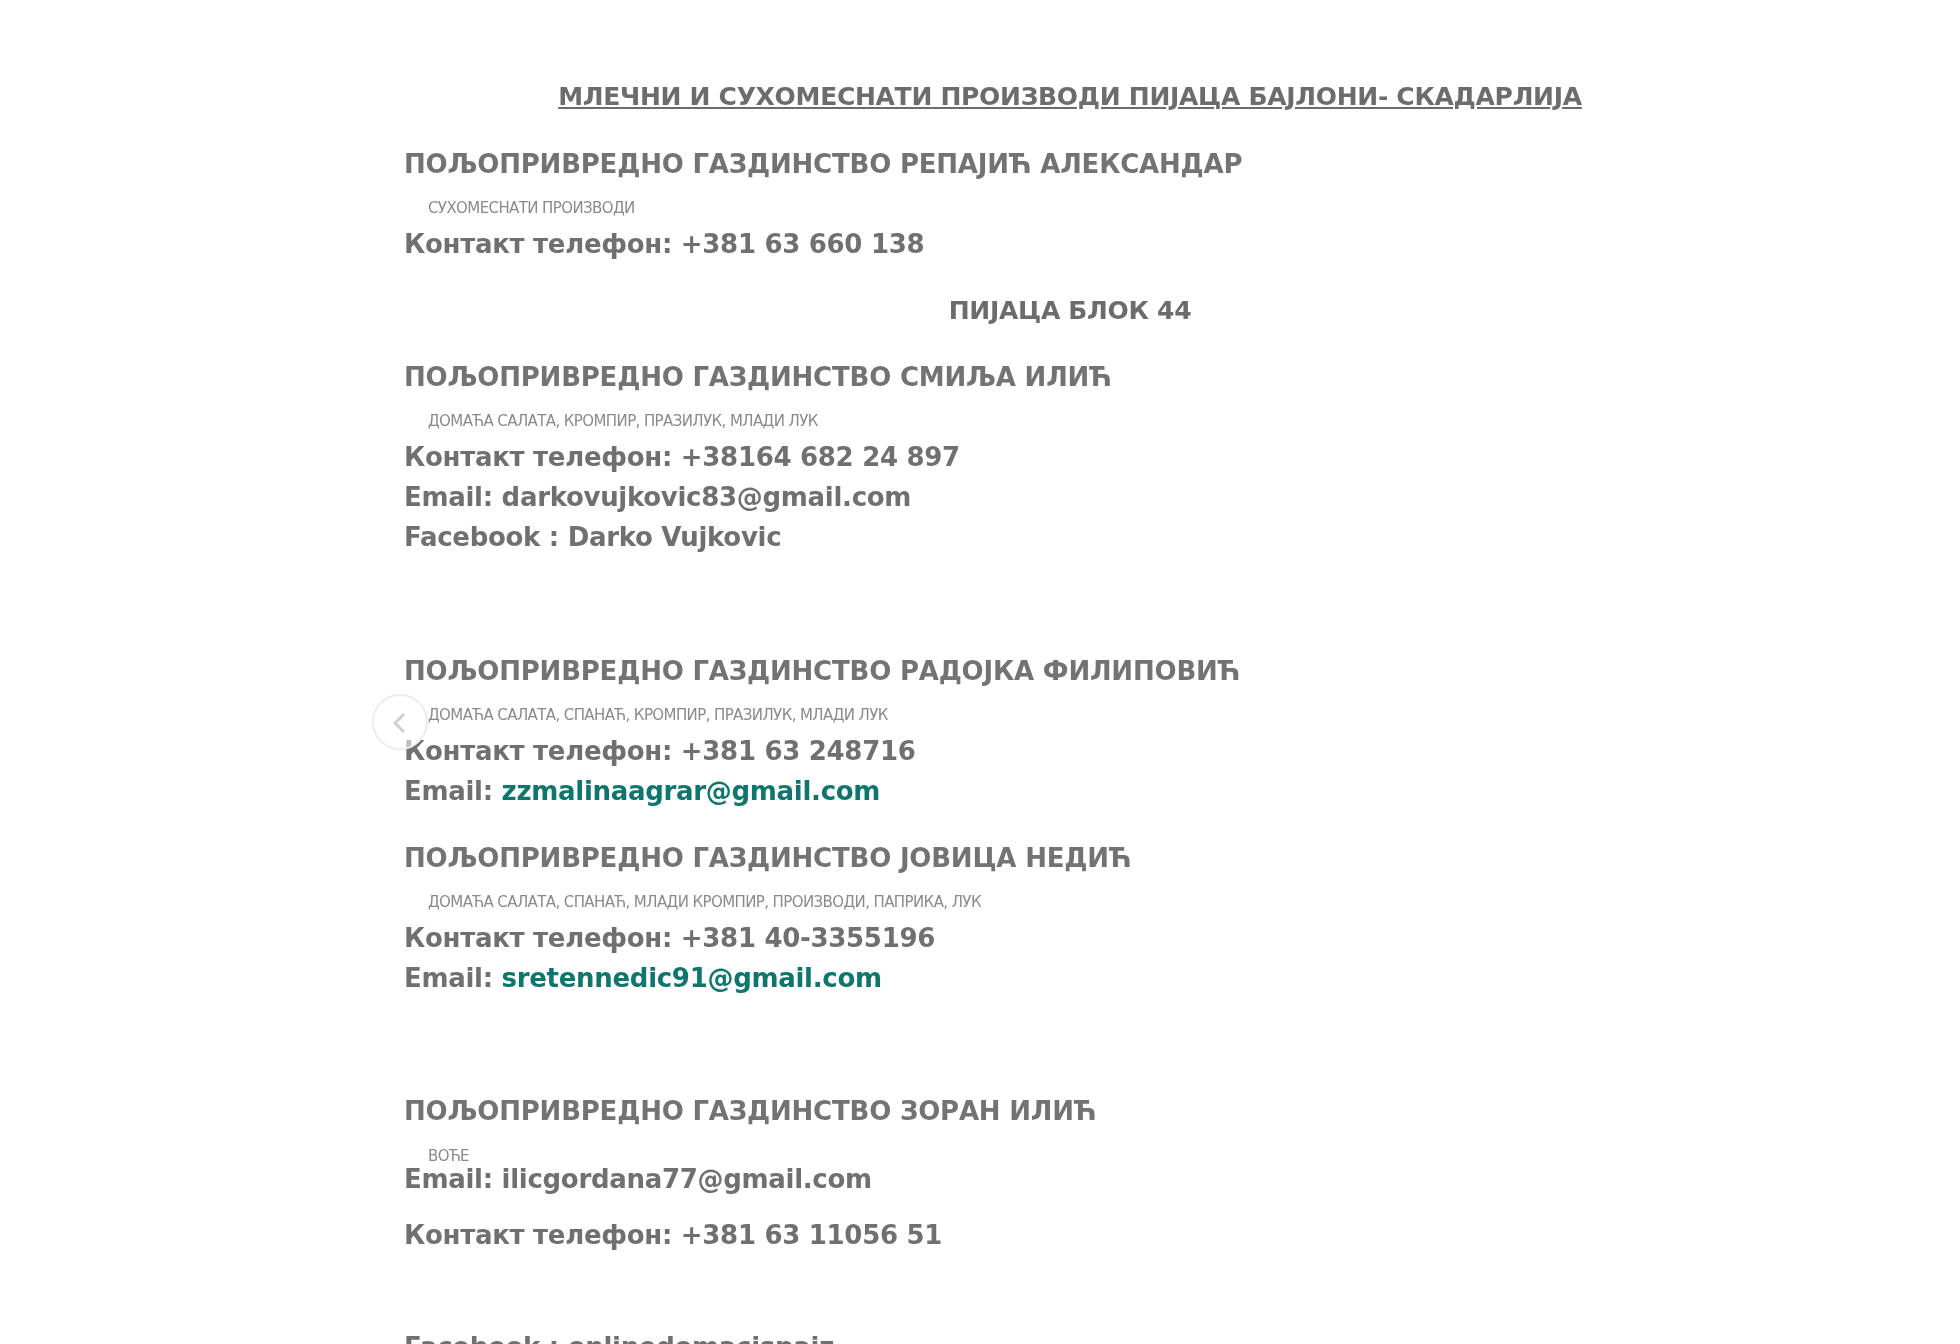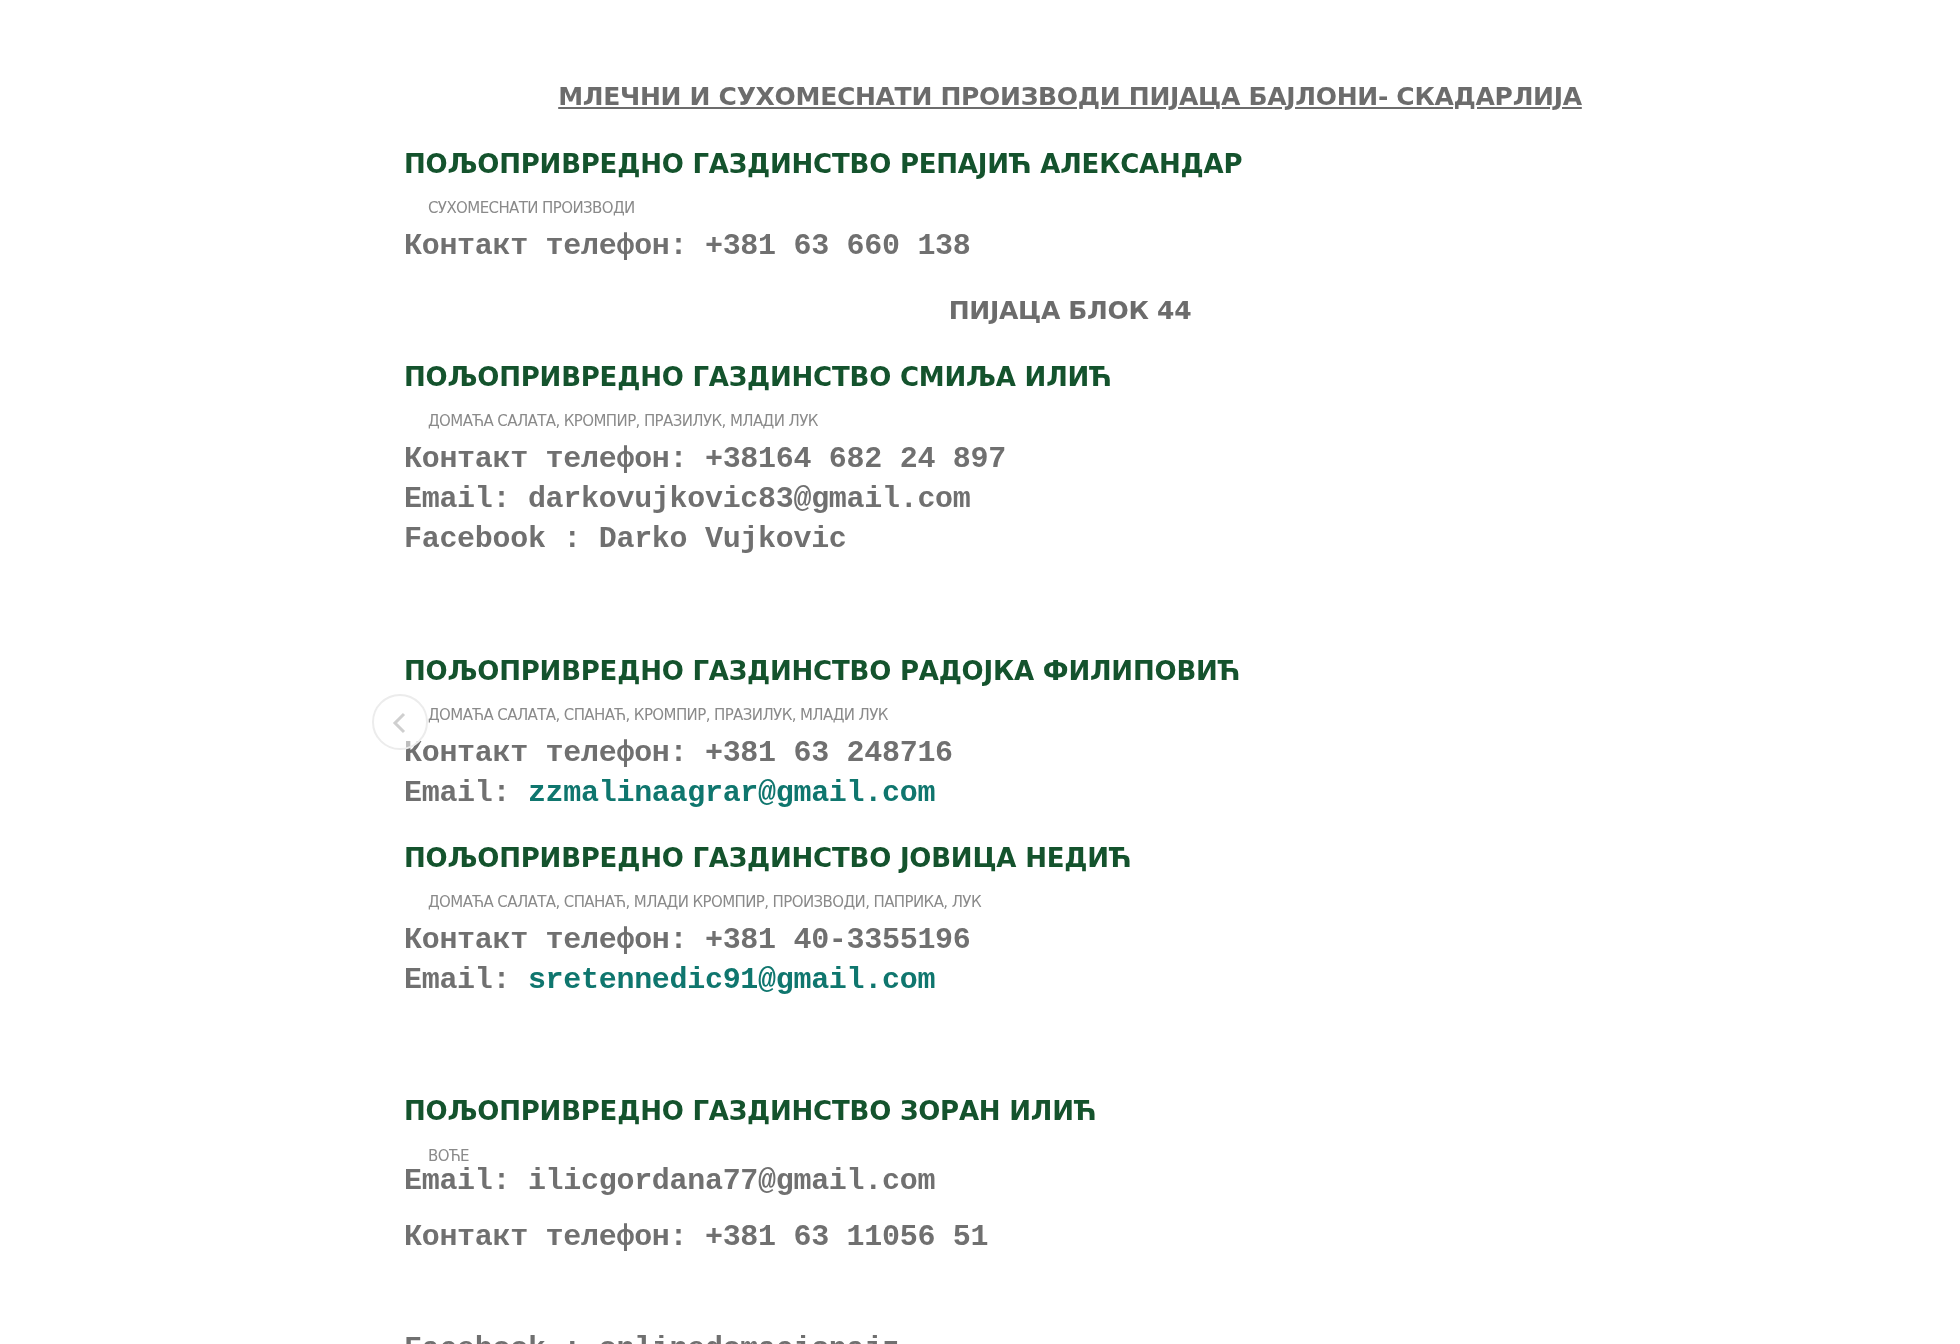--- a/index.html
+++ b/index.html
@@ -10,23 +10,23 @@
   .abs { position: absolute; white-space: nowrap; }
   .title {
     left: 0; width: 2140px; text-align: center; top: 82px;
     font-size: 25px; font-weight: bold; text-decoration: underline; letter-spacing: -0.3px;
     color: #6c6c6c;
   }
   .center-label {
     left: 0; width: 2140px; text-align: center;
     font-size: 25px; font-weight: bold; color: #6c6c6c; letter-spacing: -0.3px;
   }
-  .heading { left: 404px; font-size: 26px; font-weight: bold; color: #14532d; letter-spacing: -0.2px; }
+  .heading { left: 404px; font-size: 26px; font-weight: bold; color: #737373; letter-spacing: -0.2px; }
   .sub { left: 404px; font-size: 15px; color: #8a8a8a; letter-spacing: -0.6px; margin-left: 24px; }
-  .line { left: 404px; font-size: 30px; font-weight: bold; color: #707070; letter-spacing: -0.3px; font-family: Liberation Mono, monospace; }
+  .line { left: 404px; font-size: 26px; font-weight: bold; color: #707070; letter-spacing: -0.3px; }
   .green { color: #0f766e; }
   .prev-btn {
     position: absolute; left: 372px; top: 694px; width: 56px; height: 56px; border-radius: 50%;
     background: rgba(255,255,255,0.55); border: 2px solid #ececec; box-sizing: border-box;
   }
   .prev-btn svg { position: absolute; left: 13px; top: 14px; }
 </style>
 </head>
 <body>
 

